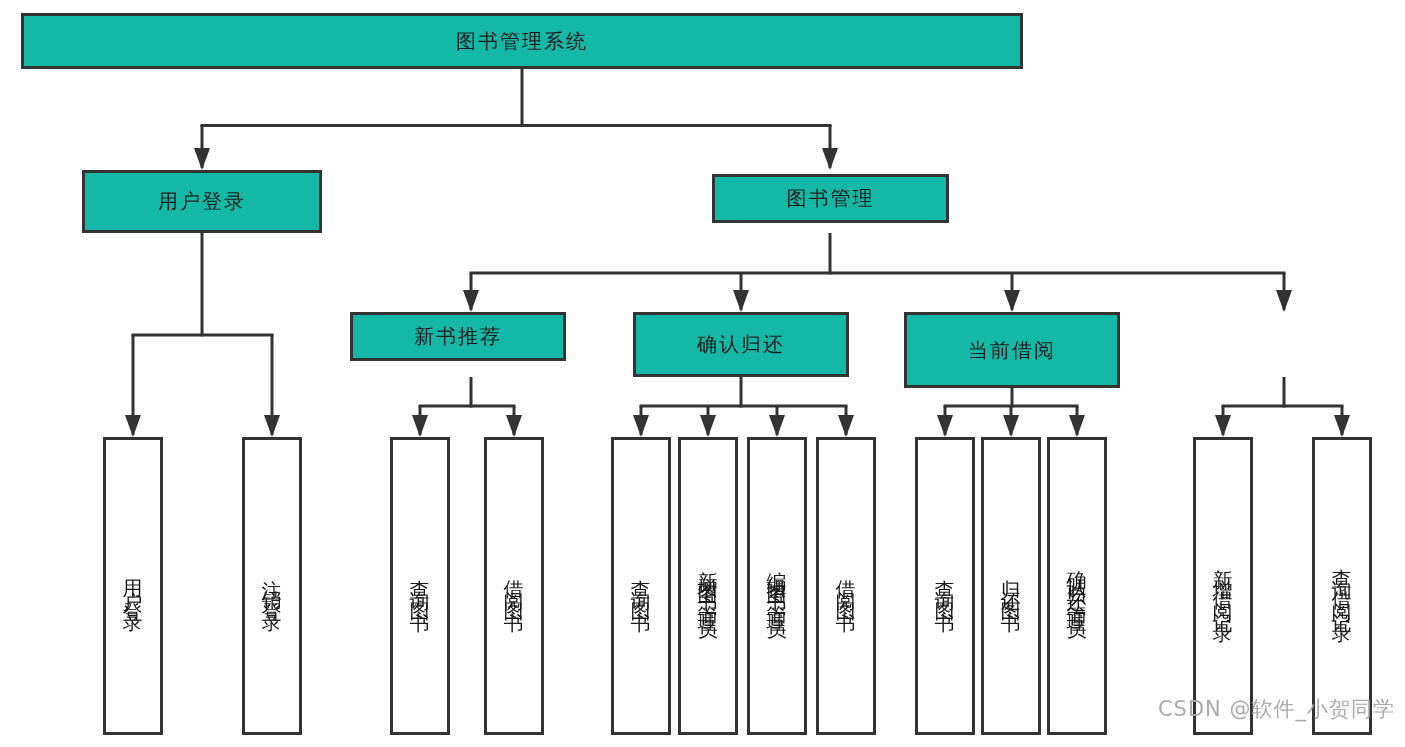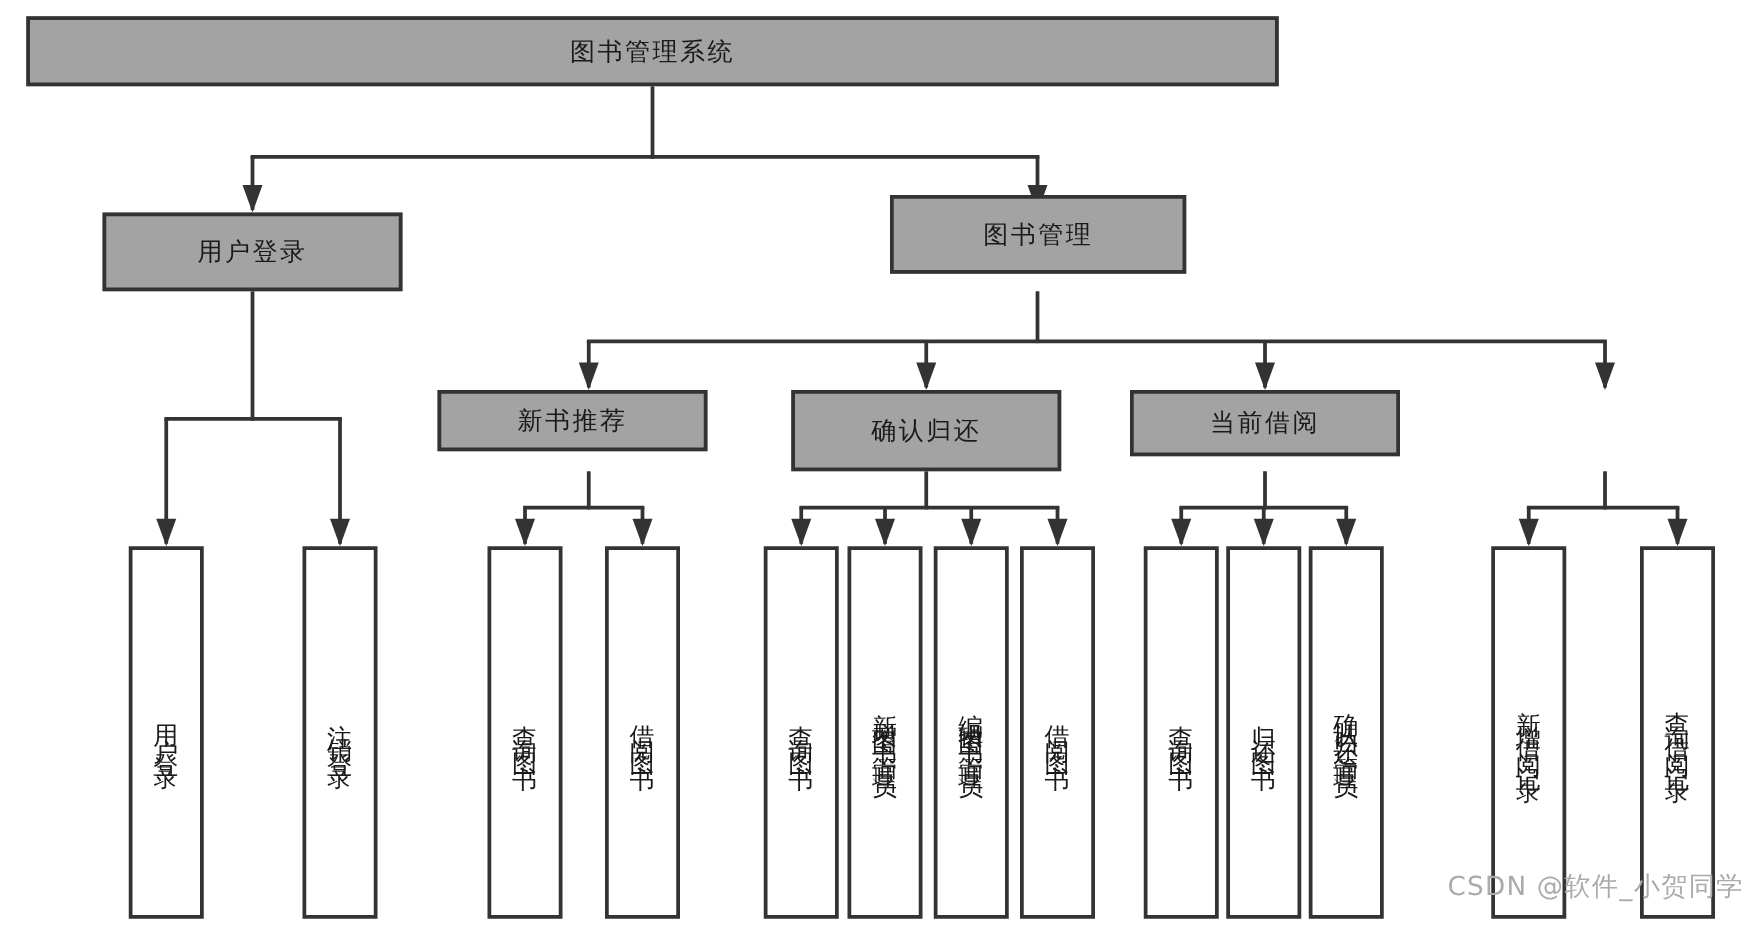--- a/index.html
+++ b/index.html
@@ -16,21 +16,21 @@
     font-family:"DejaVu Sans","Liberation Sans",sans-serif;
     overflow:hidden;
   }
   .connectors{position:absolute;left:0;top:0;width:1405px;height:747px;}
   .connectors line{stroke:var(--line);stroke-width:3;}
   .connectors polygon{fill:var(--line);}
   .node{
     position:absolute;
     box-sizing:border-box;
     border:3px solid var(--line);
-    background:#a3a3a3;
+    background:#14b8a6;
     display:flex;align-items:center;justify-content:center;
     font-size:20px;letter-spacing:2px;color:var(--text);
     white-space:nowrap;
     z-index:2;
   }
   .vnode{
     position:absolute;
     box-sizing:border-box;
     border:3px solid var(--line);
     background:#fff;
@@ -114,25 +114,25 @@
     <line x1="1221.5" y1="406" x2="1343.5" y2="406"></line>
     <line x1="1223" y1="406" x2="1223" y2="435"></line>
     <line x1="1342" y1="406" x2="1342" y2="435"></line>
     <polygon points="1215,415 1231,415 1223,437"></polygon>
     <polygon points="1334,415 1350,415 1342,437"></polygon>
   </svg>
 
   <div class="node" style="left:21px;top:13px;width:1002px;height:56px">图书管理系统</div>
 
   <div class="node" style="left:82px;top:170px;width:240px;height:63px">用户登录</div>
-  <div class="node" style="left:712px;top:156px;width:237px;height:63px">图书管理</div>
+  <div class="node" style="left:712px;top:174px;width:237px;height:49px">图书管理</div>
 
   <div class="node" style="left:350px;top:312px;width:216px;height:49px">新书推荐</div>
   <div class="node" style="left:633px;top:312px;width:216px;height:65px">确认归还</div>
-  <div class="node" style="left:904px;top:312px;width:216px;height:53px">当前借阅</div>
+  <div class="node" style="left:904px;top:312px;width:216px;height:76px">当前借阅</div>
 
   <div class="vnode" style="left:103px;top:437px;width:60px;height:298px">用户登录</div>
   <div class="vnode" style="left:242px;top:437px;width:60px;height:298px">注销登录</div>
 
   <div class="vnode" style="left:390px;top:437px;width:60px;height:298px">查询图书</div>
   <div class="vnode" style="left:484px;top:437px;width:60px;height:298px">借阅图书</div>
 
   <div class="vnode" style="left:611px;top:437px;width:60px;height:298px">查询图书</div>
   <div class="vnode" style="left:678px;top:437px;width:60px;height:298px;letter-spacing:7px">新增图书（管理员）</div>
   <div class="vnode" style="left:747px;top:437px;width:60px;height:298px;letter-spacing:7px">编辑图书（管理员）</div>

